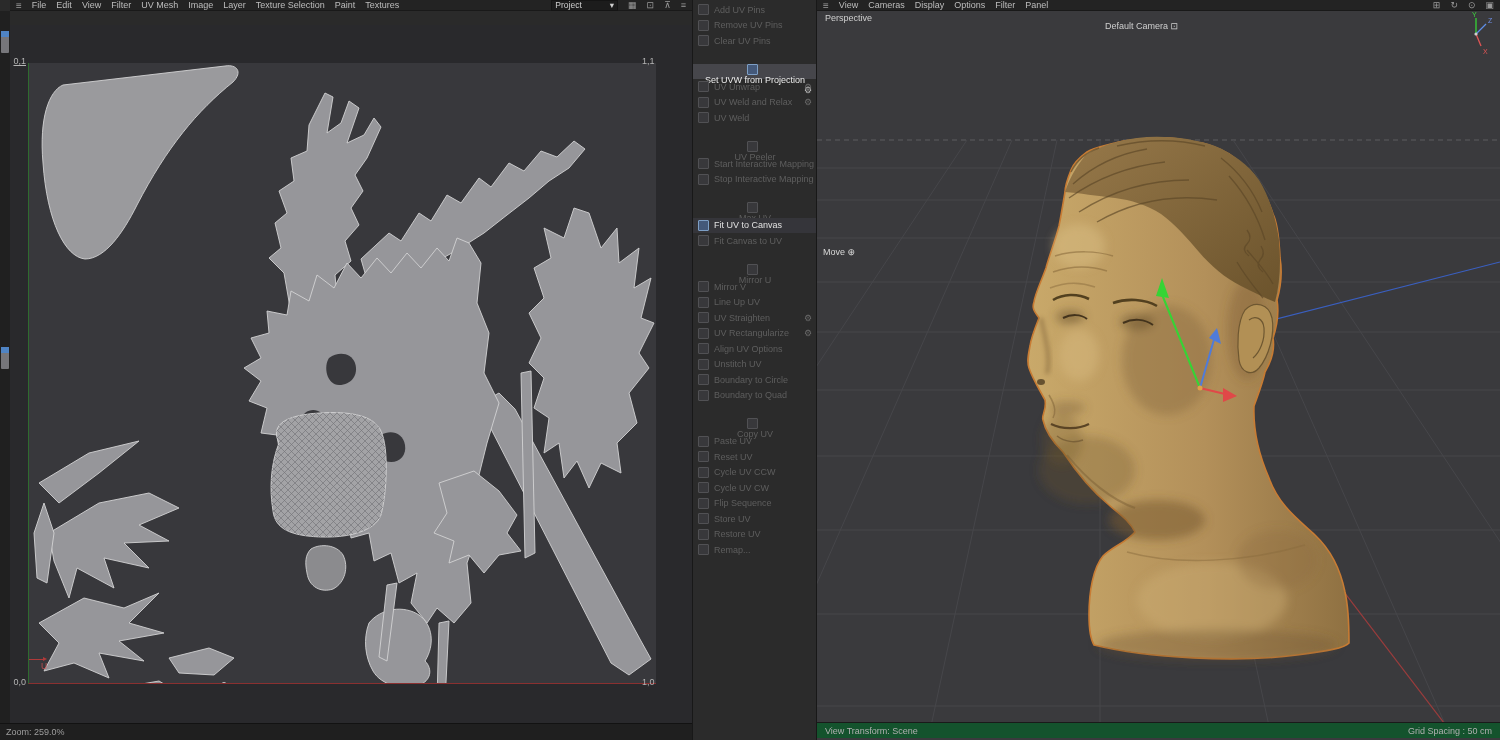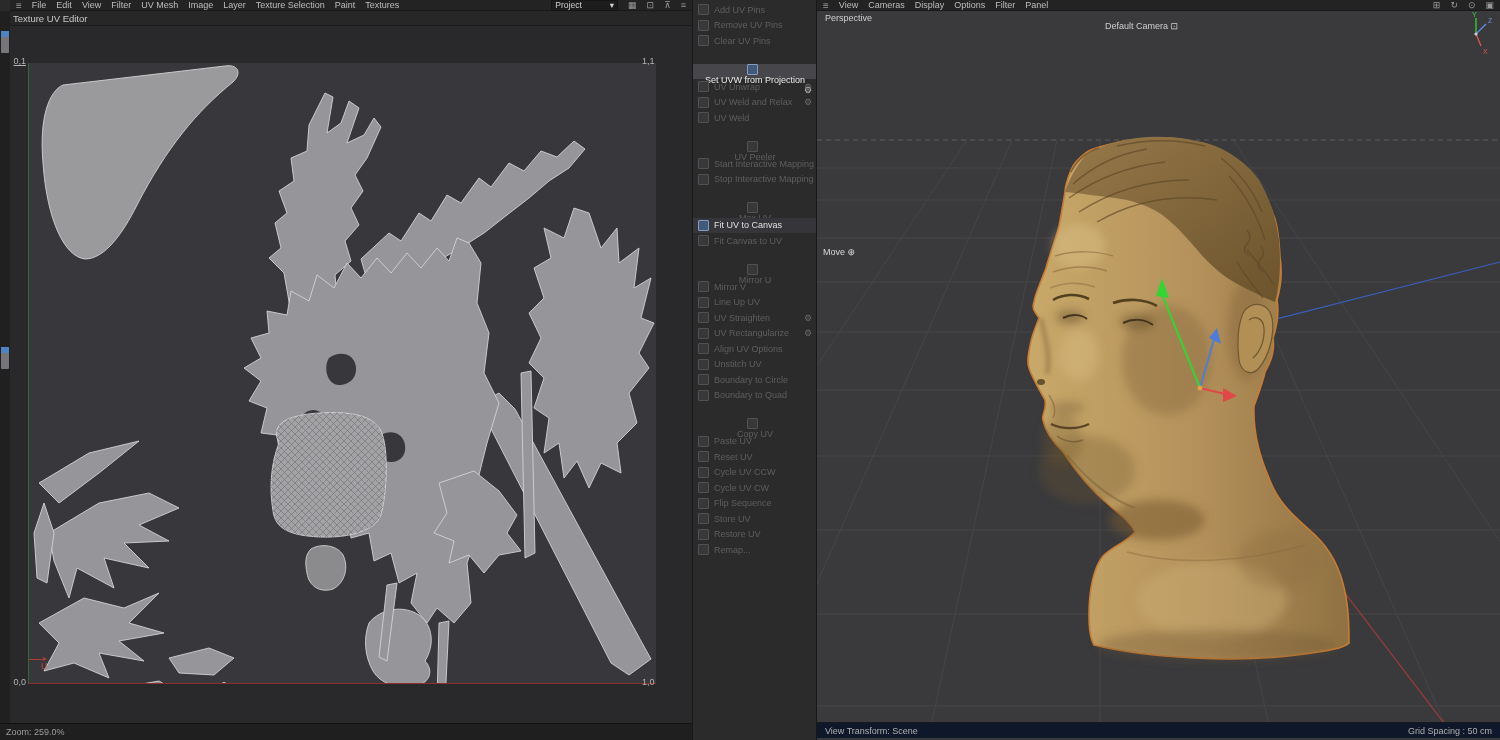--- a/index.html
+++ b/index.html
@@ -42,21 +42,21 @@
   .cmd.hl{background:#46464b;color:#ececec;}
   .cmd.en{background:#35353a;color:#e0e0e0;}
   .cmd.hl .ci,.cmd.en .ci{border-color:#7d9fc6;background:#44597a;}
   .cmd .gear{margin-left:auto;font-size:9px;color:#6a6a6a;}
   .cmd.hl .gear{color:#c0c0c0;}
   .gap{margin-top:15px;flex-direction:column;}
   
   #viewport{position:absolute;left:817px;top:0;width:683px;height:740px;background:#3a3a3d;overflow:hidden;}
   #vpsvg{position:absolute;left:0;top:11px;}
   .vlabel{position:absolute;font-size:9px;color:#cfcfcf;z-index:5;white-space:nowrap;}
-  #statusR{position:absolute;left:0;top:722px;width:683px;height:16px;background:#0f172a;
+  #statusR{position:absolute;left:0;top:722px;width:683px;height:16px;background:#14532d;
     border-top:1px solid #1a1a1a;display:flex;align-items:center;justify-content:space-between;
     padding:0 8px;box-sizing:border-box;font-size:9px;color:#b0b0b0;z-index:6;}
   #miniaxis{position:absolute;right:4px;top:12px;z-index:5;}
 </style>
 </head>
 <body>
 
 <div id="screen">
 
   <div class="mbar" style="left:10px;width:682px;">
@@ -79,23 +79,20 @@
     <span class="mic">⊡</span>
     <span class="mic">⊼</span>
     <span class="mic">≡</span>
   </div>
 
   <div id="dockstrip">
     <div class="docktab" style="top:20px;"></div>
     <div class="docktab" style="top:336px;"></div>
   </div>
 
-  <div id="tabbar">
-    <span>Texture UV Editor</span>
-  </div>
 
   <div id="uvpanel">
     <span class="corner" style="left:0;top:31px;width:16px;text-align:right;text-decoration:underline;">0,1</span>
     <span class="corner" style="left:632px;top:31px;">1,1</span>
     <span class="corner" style="left:0;top:652px;width:16px;text-align:right;">0,0</span>
     <span class="corner" style="left:632px;top:652px;">1,0</span>
 
     <div id="uvcanvas">
       <svg width="627" height="620" viewBox="0 0 627 620">
         <defs>

